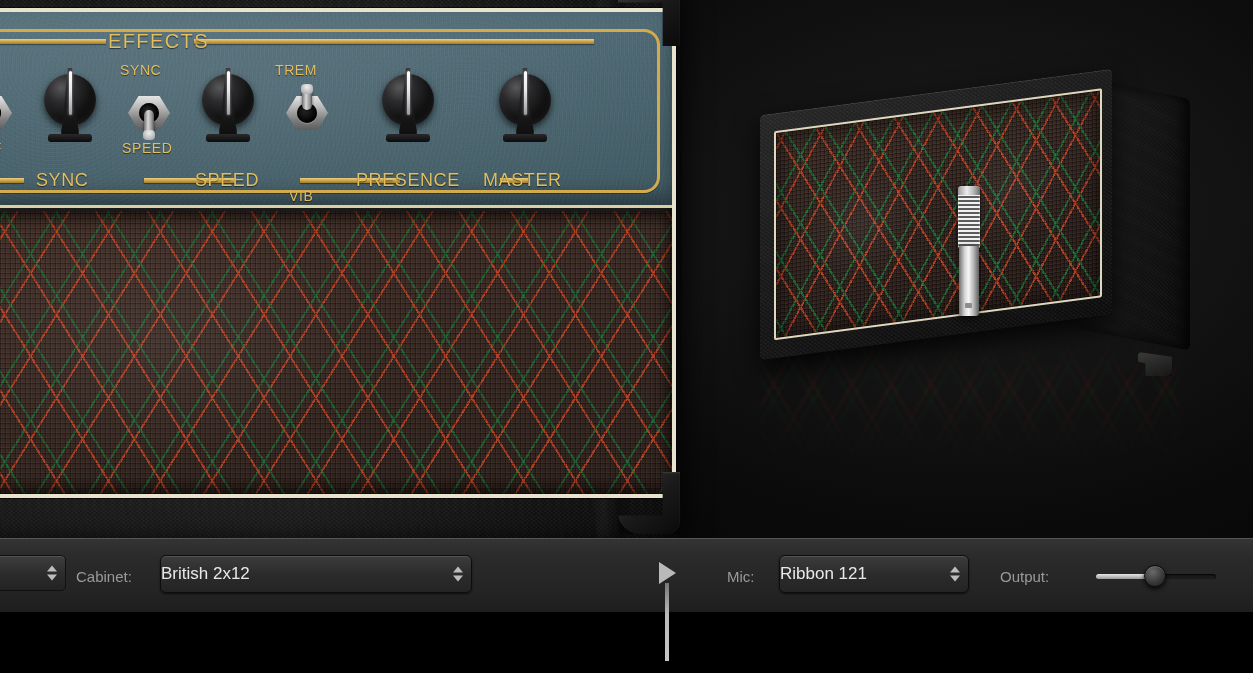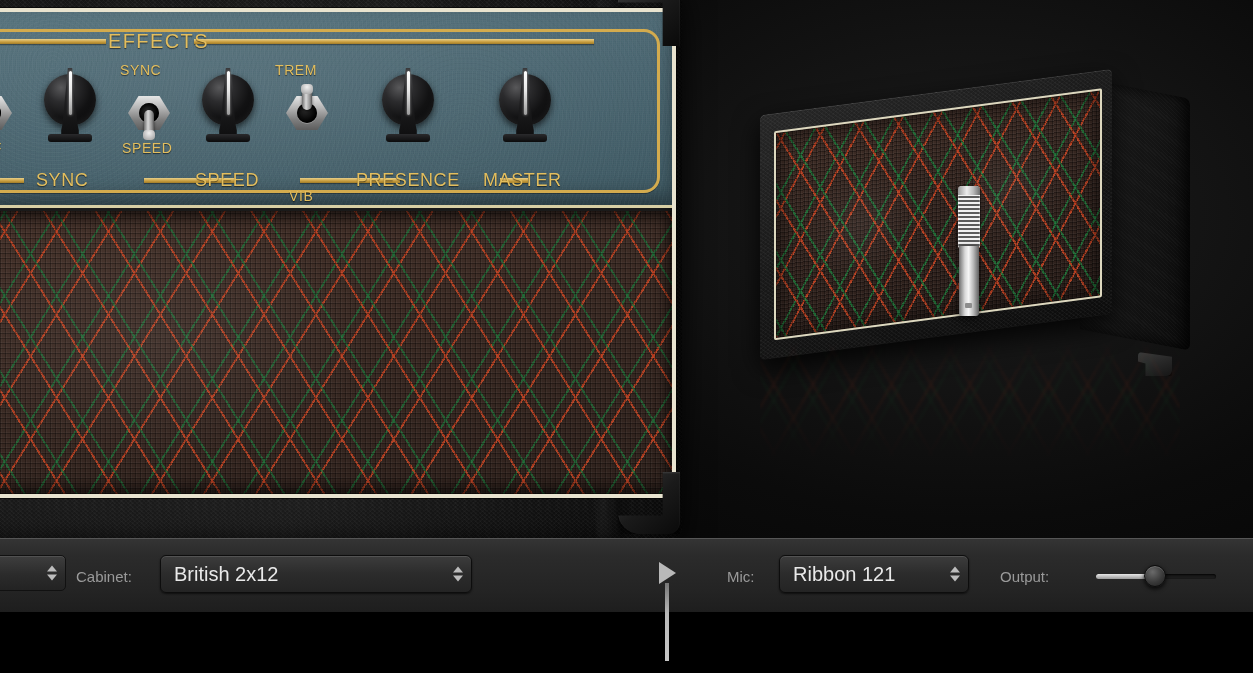--- a/index.html
+++ b/index.html
@@ -285,21 +285,21 @@
     color:#9a9a9a; font-size:15px; white-space:nowrap;
   }
   .popup {
     position:absolute; top:16px; height:38px;
     background: linear-gradient(180deg,#3c3c3c 0%,#2c2c2c 48%,#242424 100%);
     border:1px solid #0d0d0d; border-radius:6px;
     box-shadow: inset 0 1px 0 rgba(255,255,255,.12), 0 1px 2px rgba(0,0,0,.6);
     display:flex; align-items:center;
   }
   .popup .val {
-    color:#e9e9e9; font-size:20px; margin-left:13px; white-space:nowrap;
+    color:#e9e9e9; font-size:17px; white-space:nowrap;
   }
 
   
   .slider { position:absolute; top:50%; transform:translateY(-50%); width:120px; height:22px; }
   .sl-track {
     position:absolute; left:0; top:9px; width:120px; height:5px; border-radius:3px;
     background:#1b1b1b; box-shadow: inset 0 1px 2px rgba(0,0,0,.9);
   }
   .sl-fill {
     position:absolute; left:0; top:9px; height:5px; border-radius:3px;

